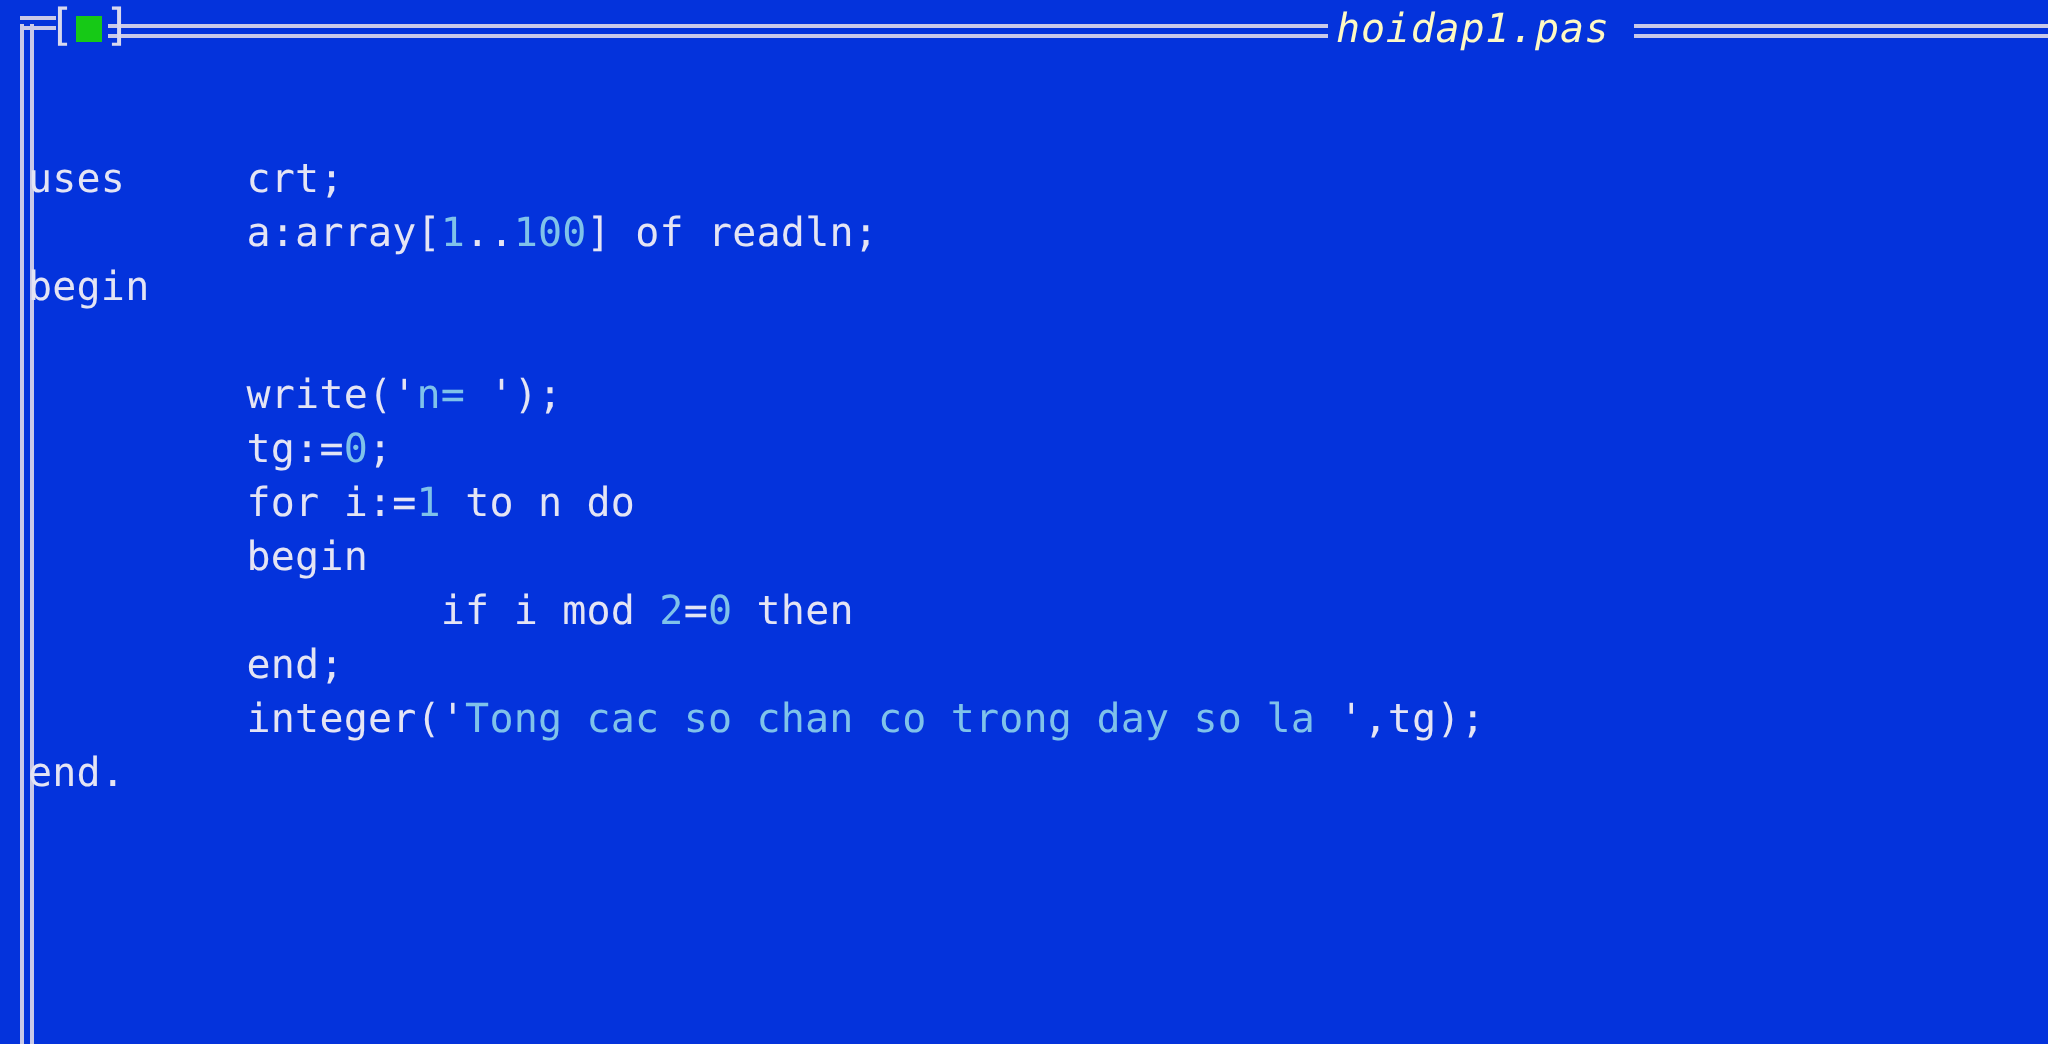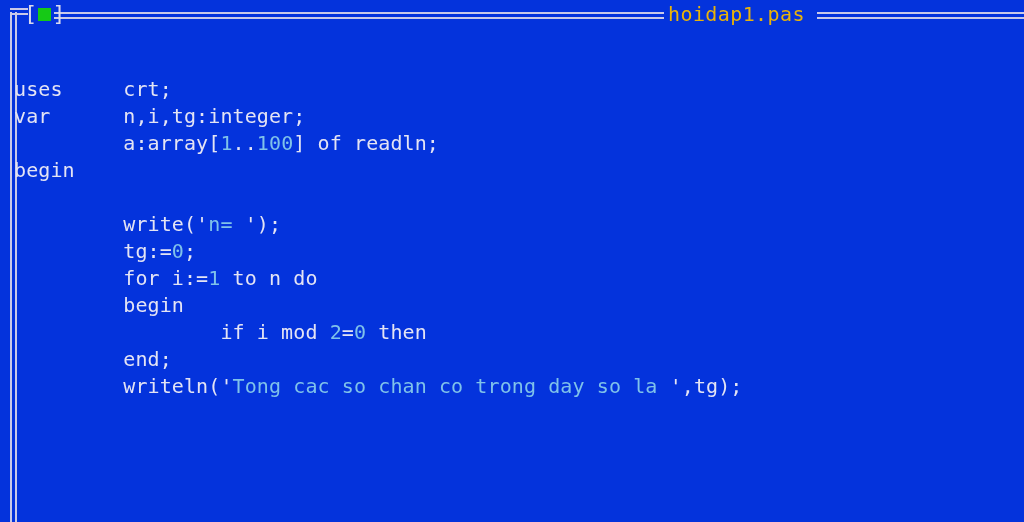--- a/index.html
+++ b/index.html
@@ -99,25 +99,26 @@
   .rule::before { top: 0; }
   .rule::after  { top: 5px; }
 
   .rule-left  { left: 54px; width: 610px; }
   .rule-right { left: 817px; width: 207px; }
 
   .title-text {
     position: absolute;
     left: 668px;
     top: 2px;
-    color: #eab308;
+    color: #fef9c3;
     font-size: 20px;
     line-height: 24px;
     letter-spacing: 0.4px;
     white-space: nowrap;
+    font-style: italic;
   }
 
   
   .border-left {
     position: absolute;
     left: 10px;
     top: 12px;
     width: 7px;
     height: 510px;
   }
@@ -171,27 +172,27 @@
 
       <div class="rule rule-left"></div>
       <div class="title-text">hoidap1.pas</div>
       <div class="rule rule-right"></div>
     </div>
 
     <div class="border-left"></div>
 
     <div class="code" id="code-area">
         <div class="line"><span>uses     crt;</span></div>
-        <div class="line"><span>var      n,i,tg:integer;</span></div>
         <div class="line"><span>         a:array[</span><span class="lit">1</span><span>..</span><span class="lit">100</span><span>] of readln;</span></div>
         <div class="line"><span>begin</span></div>
         <div class="line blank"> </div>
         <div class="line"><span>         write('</span><span class="lit">n= </span><span>');</span></div>
         <div class="line"><span>         tg:=</span><span class="lit">0</span><span>;</span></div>
         <div class="line"><span>         for i:=</span><span class="lit">1</span><span> to n do</span></div>
         <div class="line"><span>         begin</span></div>
         <div class="line"><span>                 if i mod </span><span class="lit">2</span><span>=</span><span class="lit">0</span><span> then</span></div>
         <div class="line"><span>         end;</span></div>
-        <div class="line"><span>         writeln('</span><span class="lit">Tong cac so chan co trong day so la </span><span>',tg);</span></div>
+        <div class="line"><span>         integer('</span><span class="lit">Tong cac so chan co trong day so la </span><span>',tg);</span></div>
+        <div class="line"><span>end.</span></div>
       </div>
 
   </div>
 </div>
 
 </body></html>

